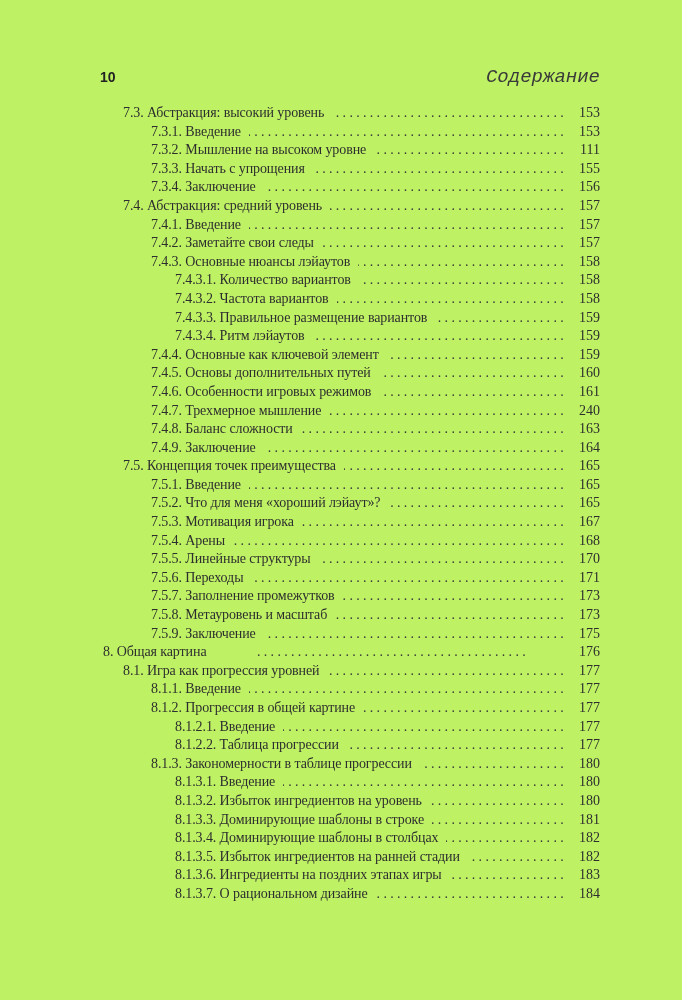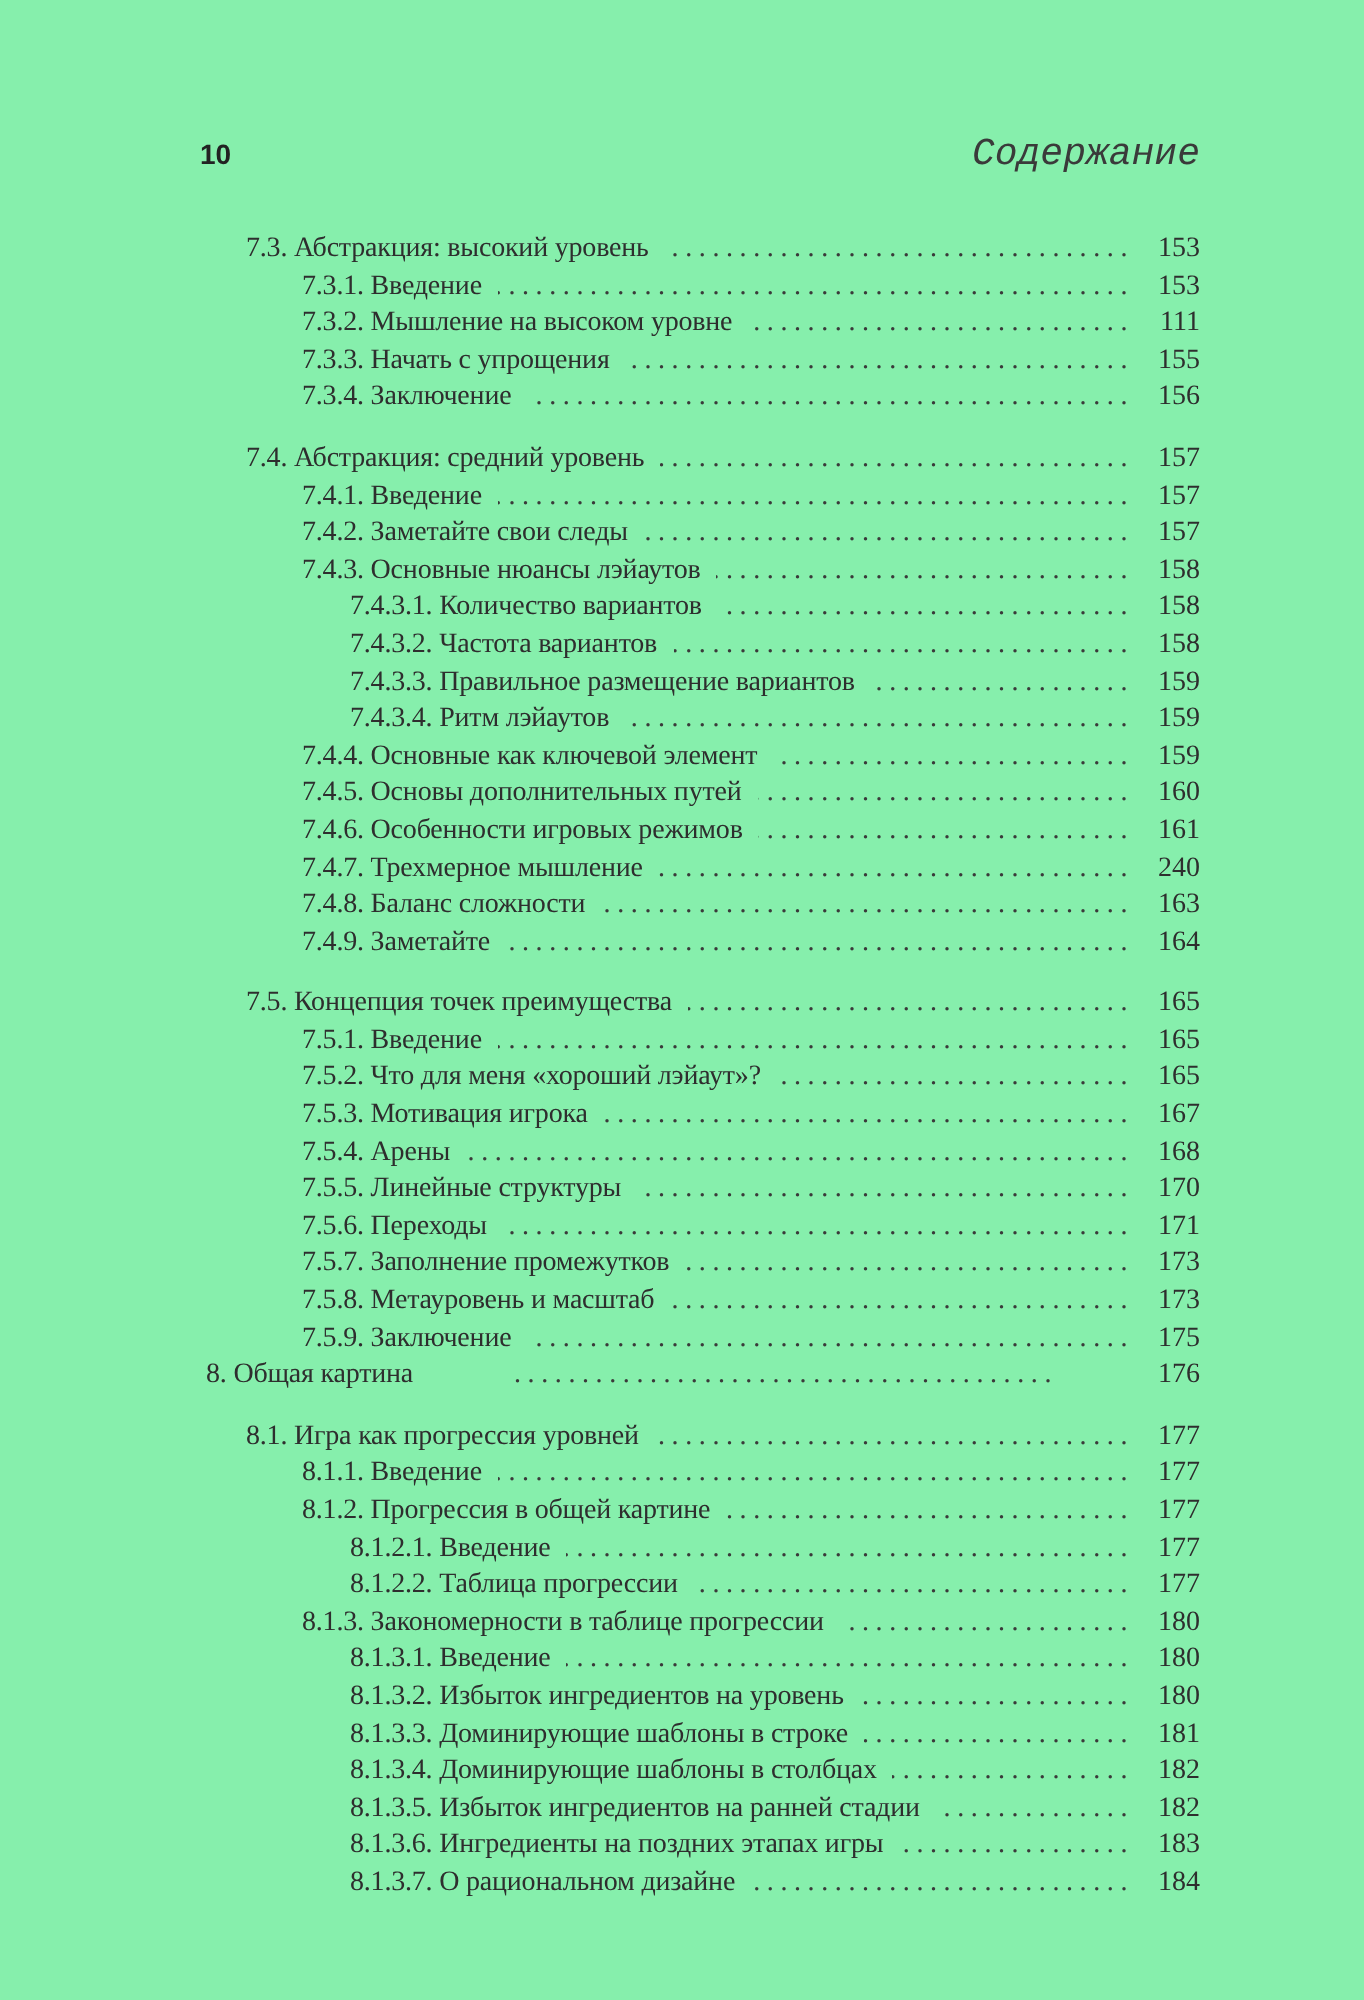--- a/index.html
+++ b/index.html
@@ -1,20 +1,20 @@
 <!DOCTYPE html>
 <html><head>
 <meta charset="utf-8">
 <style>
   html, body { margin: 0; padding: 0; background: #ffffff; }
   .page {
     position: relative;
     width: 682px;
     height: 1000px;
-    background: #86efac;
+    background: #bef264;
     font-family: "Liberation Serif", serif;
     color: #2e2e2e;
     overflow: hidden;
   }
   .running-header {
     position: absolute;
     top: 66px;
     left: 100px;
     width: 500px;
     display: flex;
@@ -60,21 +60,21 @@
   .toc-row .leader::after {
     content: "..........................................................................................";
     letter-spacing: 3.3px;
   }
   .toc-row .pagenum {
     text-align: right;
     min-width: 26px;
     white-space: nowrap;
   }
   .lvl1 { padding-left: 3px; gap: 38px; }
-  .lvl2 { padding-left: 23px; margin-top: 12px; }
+  .lvl2 { padding-left: 23px; }
   .lvl3 { padding-left: 51px; }
   .lvl4 { padding-left: 75px; }
 </style>
 </head>
 <body>
 
 <div class="page">
   <div class="running-header">
     <span class="folio">10</span>
     <span class="running-title">Содержание</span>
@@ -164,21 +164,21 @@
         <span class="title">7.4.7. Трехмерное мышление</span>
         <span class="leader"></span>
         <span class="pagenum">240</span>
       </div>
       <div class="toc-row lvl3">
         <span class="title">7.4.8. Баланс сложности</span>
         <span class="leader"></span>
         <span class="pagenum">163</span>
       </div>
       <div class="toc-row lvl3">
-        <span class="title">7.4.9. Заметайте</span>
+        <span class="title">7.4.9. Заключение</span>
         <span class="leader"></span>
         <span class="pagenum">164</span>
       </div>
       <div class="toc-row lvl2">
         <span class="title">7.5. Концепция точек преимущества</span>
         <span class="leader"></span>
         <span class="pagenum">165</span>
       </div>
       <div class="toc-row lvl3">
         <span class="title">7.5.1. Введение</span>

